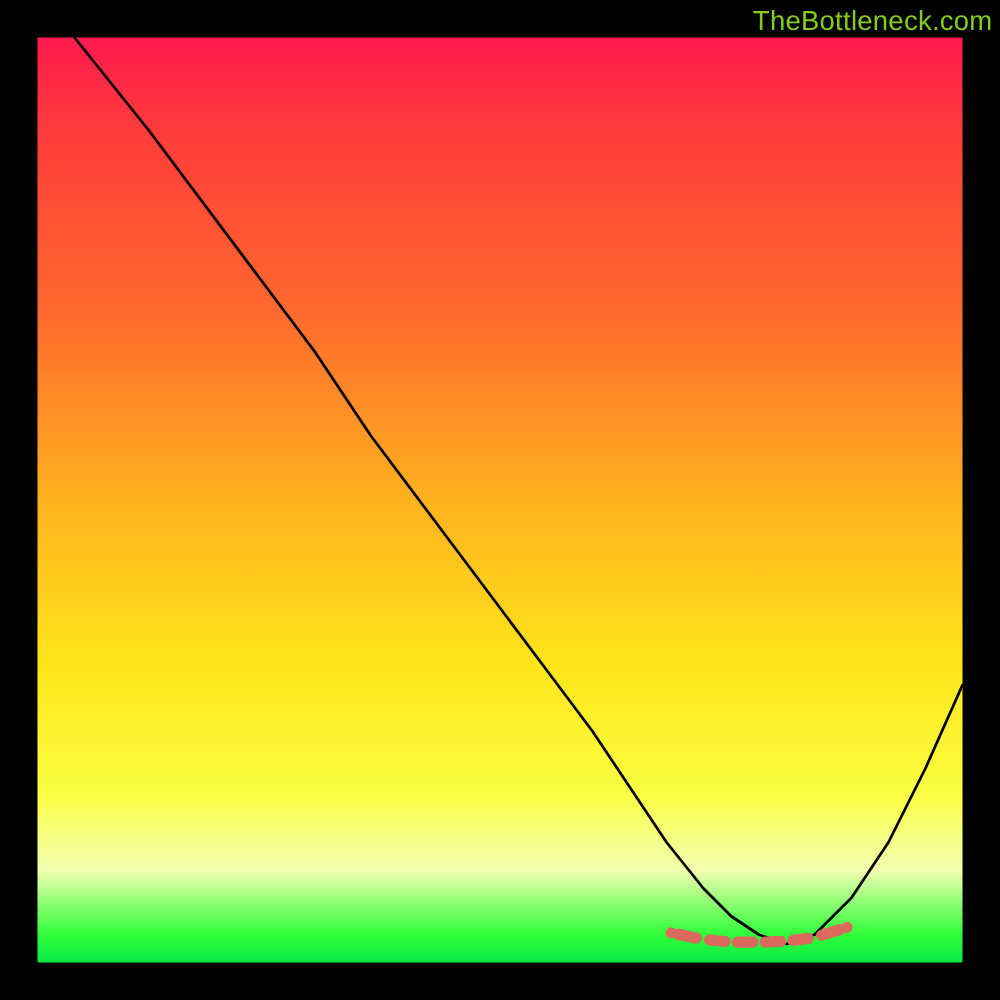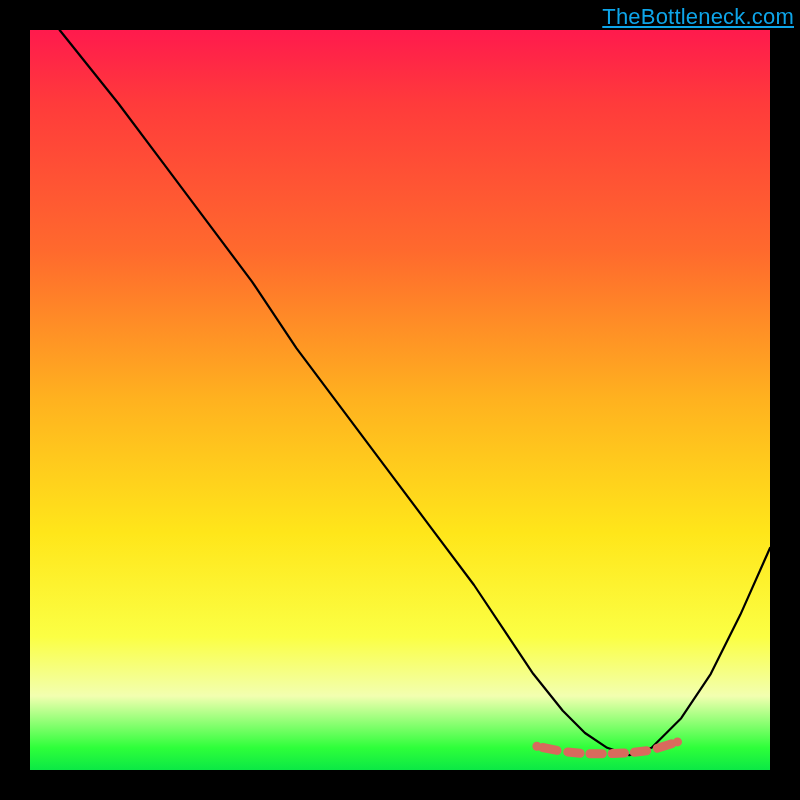--- a/index.html
+++ b/index.html
@@ -55,25 +55,24 @@
   .dash {
     fill: none;
     stroke: #d96a5d;
     stroke-width: 9;
     stroke-linecap: round;
   }
   .watermark {
     position: absolute;
     top: 4px;
     right: 6px;
-    color: #0ea5e9;
+    color: #84cc16;
     font-size: 22px;
     letter-spacing: 0.2px;
     font-weight: 500;
-    text-decoration: underline;
   }
 </style>
 </head>
 <body>
 
 <div class="stage">
   <div class="watermark">TheBottleneck.com</div>
 
   <div class="plot">
     <svg viewBox="0 0 740 740">

